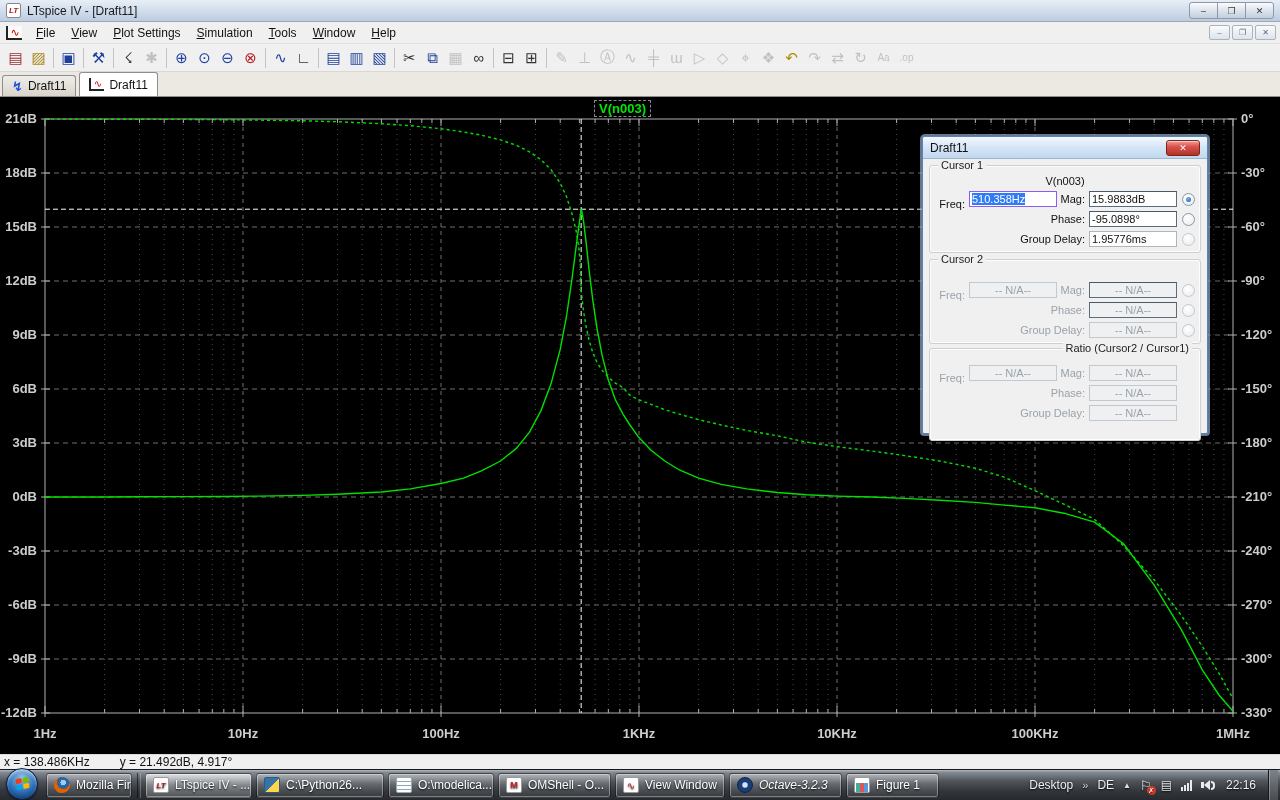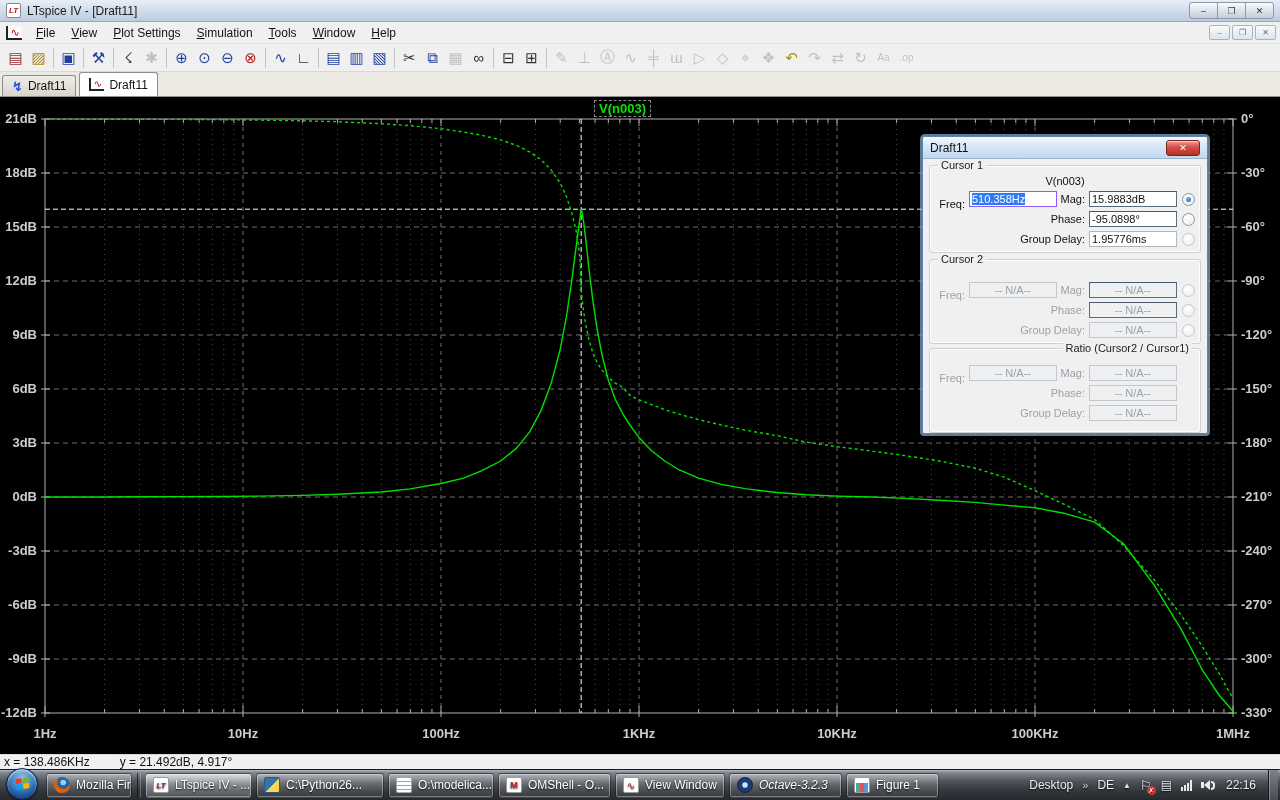--- a/index.html
+++ b/index.html
@@ -502,21 +502,21 @@
       <span class="dinput na dark">-- N/A--</span>
       <span class="radio dim"></span>
     </div>
     <div class="drow">
       <span class="vlabel dis-txt">Group Delay:</span>
       <span class="dinput na lite">-- N/A--</span>
       <span class="radio dim"></span>
     </div>
   </div>
 
-  <div class="grp" style="padding:14px 0 9px;margin-top:4px;">
+  <div class="grp" style="padding:14px 0 17px;margin-top:4px;">
     <span class="grp-label right">Ratio (Cursor2 / Cursor1)</span>
     <div class="drow">
       <span class="flabel dis-txt">Freq:</span>
       <span class="dinput na lite">-- N/A--</span>
       <span class="vlabel dis-txt">Mag:</span>
       <span class="dinput na lite">-- N/A--</span>
       <span class="radio ghost"></span>
     </div>
     <div class="drow">
       <span class="vlabel dis-txt">Phase:</span>

